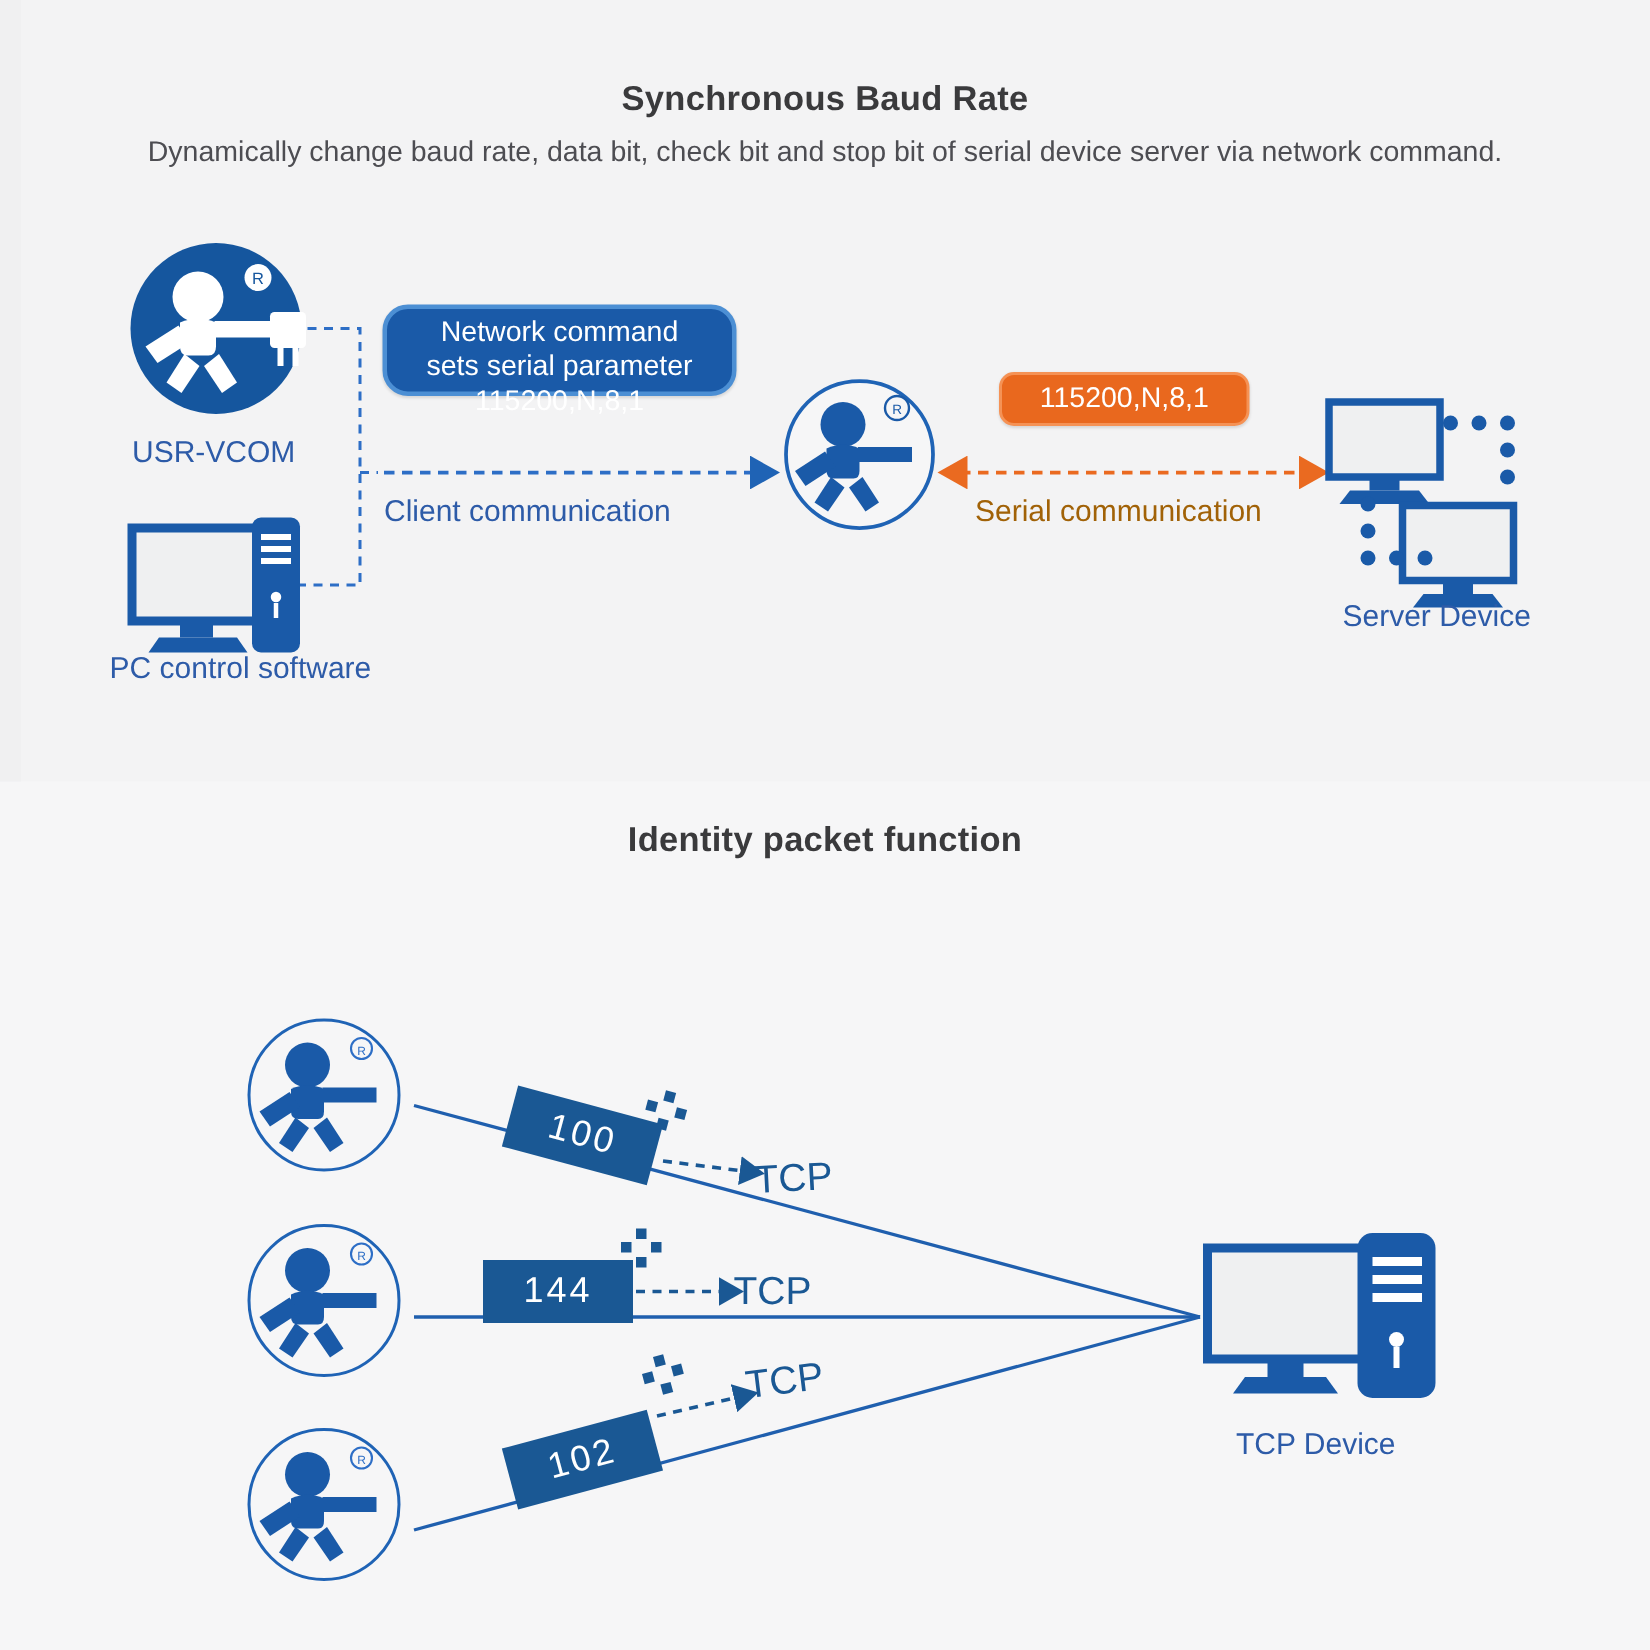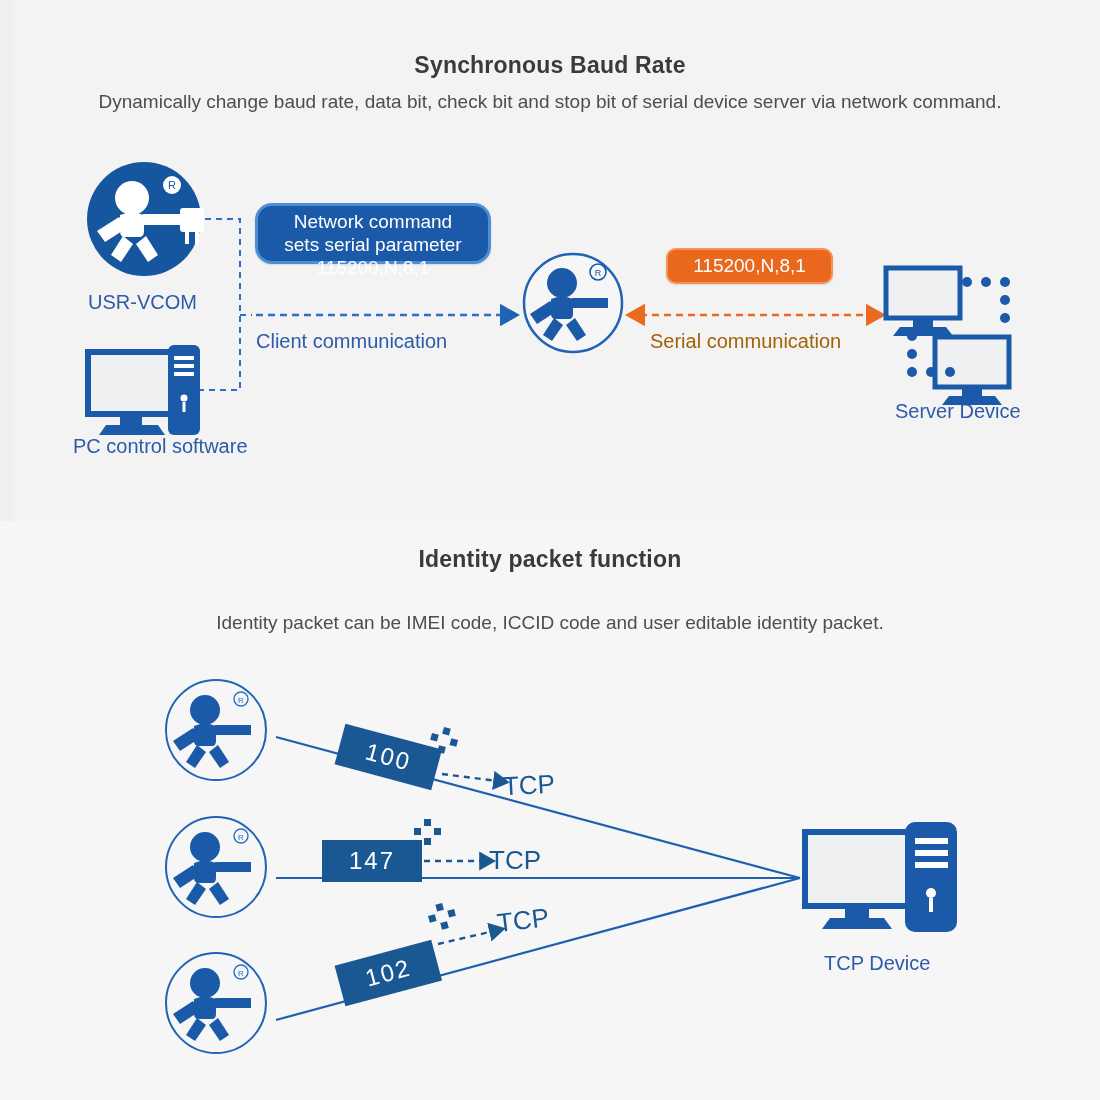--- a/index.html
+++ b/index.html
@@ -241,21 +241,20 @@
 
   <div class="baud-box">115200,N,8,1</div>
 
   <div class="lbl big" style="left:88px; top:291px;">USR-VCOM</div>
   <div class="lbl big" style="left:73px; top:435px;">PC control software</div>
   <div class="lbl big" style="left:256px; top:330px;">Client communication</div>
   <div class="lbl big orange" style="left:650px; top:330px;">Serial communication</div>
   <div class="lbl big" style="left:895px; top:400px;">Server Device</div>
 
   <div class="section-title" style="top:546px;">Identity packet function</div>
-  <div class="section-sub" style="top:611px;">Identity packet can be IMEI code, ICCID code and user editable identity packet.</div>
 
   <svg class="layer" viewBox="0 0 1100 1100">
     <defs>
       <marker id="arwSmall" markerWidth="8" markerHeight="8" refX="2" refY="4" orient="auto">
         <path d="M0,0 L7,4 L0,8 Z" fill="#1a5894"></path>
       </marker>
     </defs>
 
     <g stroke="#1f5fae" stroke-width="2.2" fill="none">
       <line x1="276" y1="737" x2="800" y2="878"></line>
@@ -333,21 +332,21 @@
       <rect x="915" y="862" width="33" height="6" fill="#ffffff"></rect>
       <circle cx="931" cy="893" r="5" fill="#ffffff"></circle>
       <rect x="929" y="898" width="4" height="14" fill="#ffffff"></rect>
     </g>
   </svg>
 
   <div class="packet" style="left:340px; top:723px; width:100px; height:42px; line-height:42px;
               transform: rotate(15deg); transform-origin: left center;">100</div>
   <div class="tcp-word" style="left:503px; top:770px; transform: rotate(-3deg);">TCP</div>
 
-  <div class="packet" style="left:322px; top:840px; width:100px; height:42px; line-height:42px;">147</div>
+  <div class="packet" style="left:322px; top:840px; width:100px; height:42px; line-height:42px;">144</div>
   <div class="tcp-word" style="left:489px; top:845px;">TCP</div>
 
   <div class="packet" style="left:340px; top:965px; width:100px; height:42px; line-height:42px;
               transform: rotate(-15deg); transform-origin: left center;">102</div>
   <div class="tcp-word" style="left:497px; top:905px; transform: rotate(-7deg);">TCP</div>
 
   <div class="lbl big" style="left:824px; top:952px;">TCP Device</div>
 
 </div>
 

